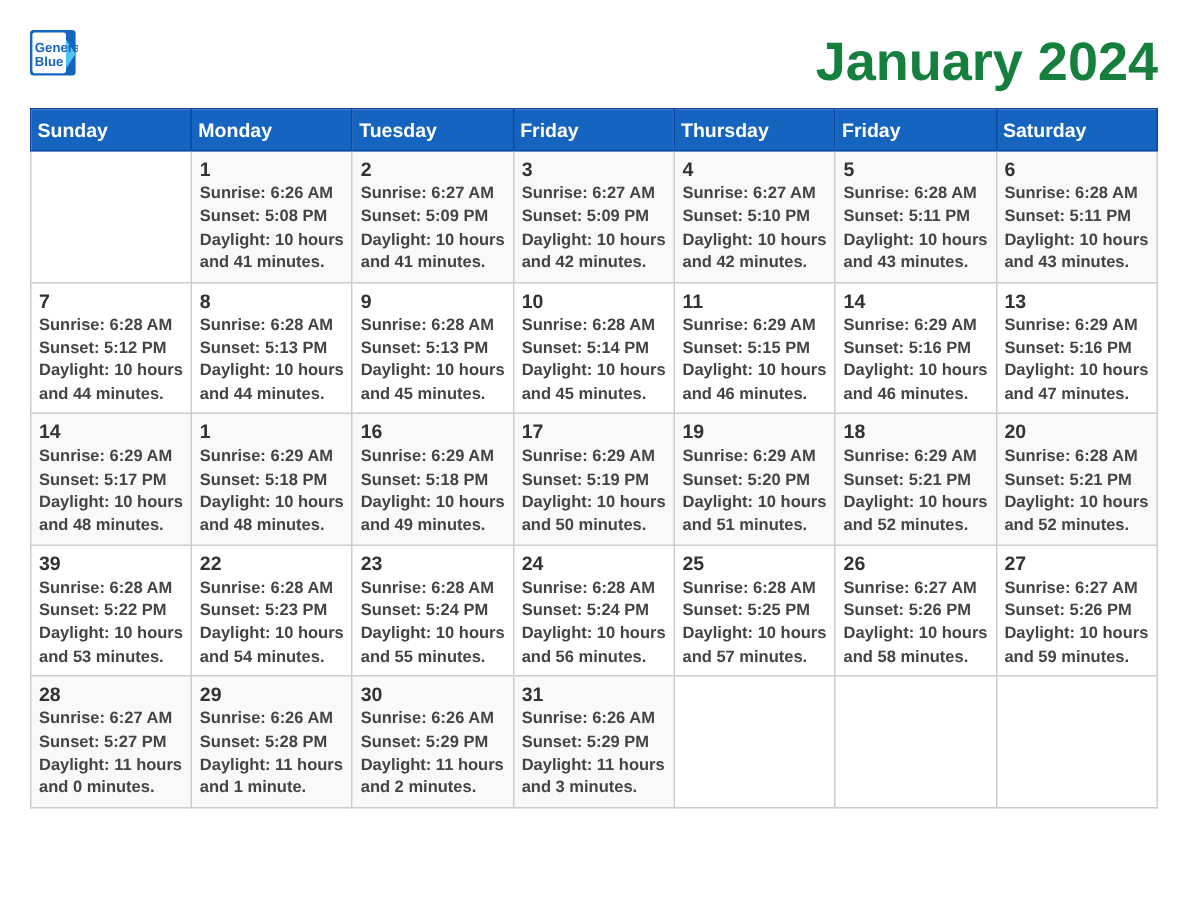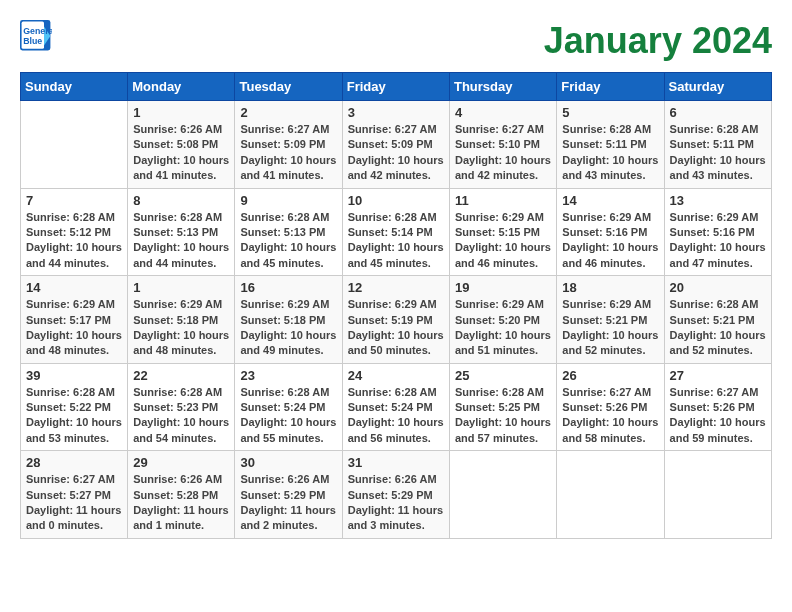--- a/index.html
+++ b/index.html
@@ -207,21 +207,21 @@
           Sunrise: 6:29 AM<br>Sunset: 5:18 PM<br>Daylight: 10 hours and 48 minutes.
         </div>
       </td>
         <td>
         <span class="day-number">16</span>
         <div class="day-info">
           Sunrise: 6:29 AM<br>Sunset: 5:18 PM<br>Daylight: 10 hours and 49 minutes.
         </div>
       </td>
         <td>
-        <span class="day-number">12</span>
+        <span class="day-number">17</span>
         <div class="day-info">
           Sunrise: 6:29 AM<br>Sunset: 5:19 PM<br>Daylight: 10 hours and 50 minutes.
         </div>
       </td>
         <td>
         <span class="day-number">19</span>
         <div class="day-info">
           Sunrise: 6:29 AM<br>Sunset: 5:20 PM<br>Daylight: 10 hours and 51 minutes.
         </div>
       </td>

